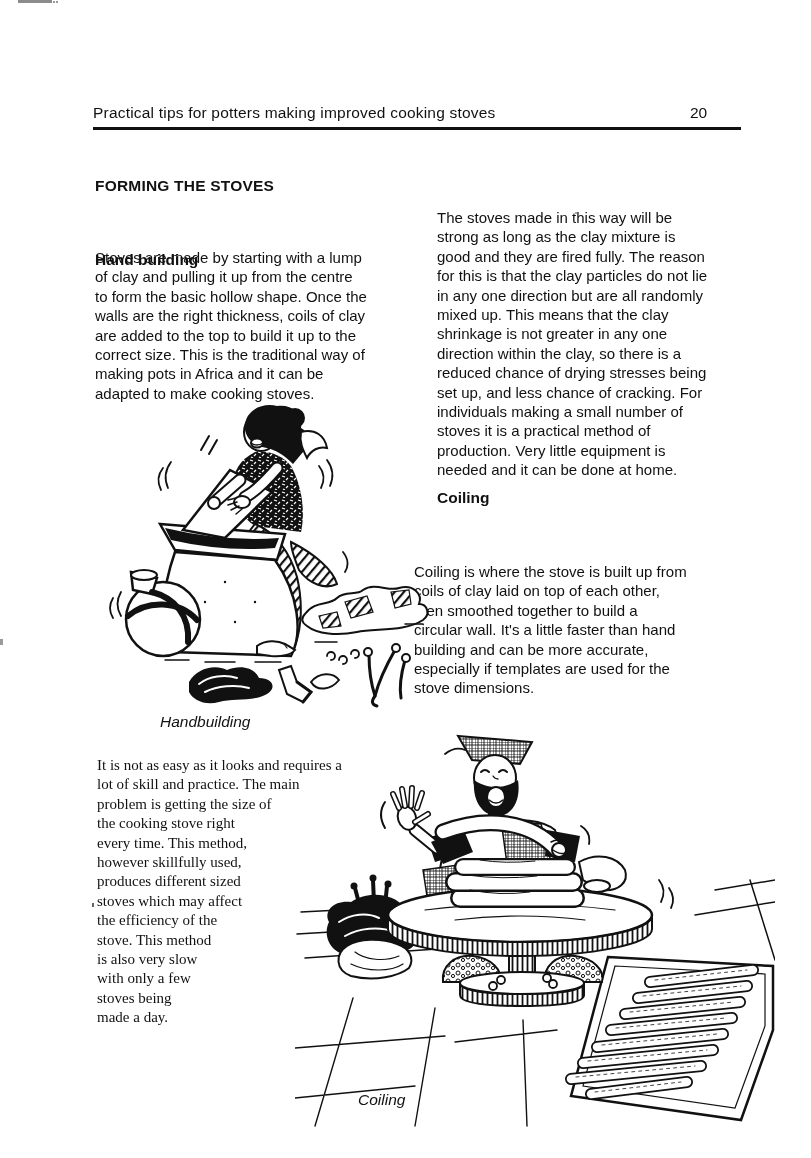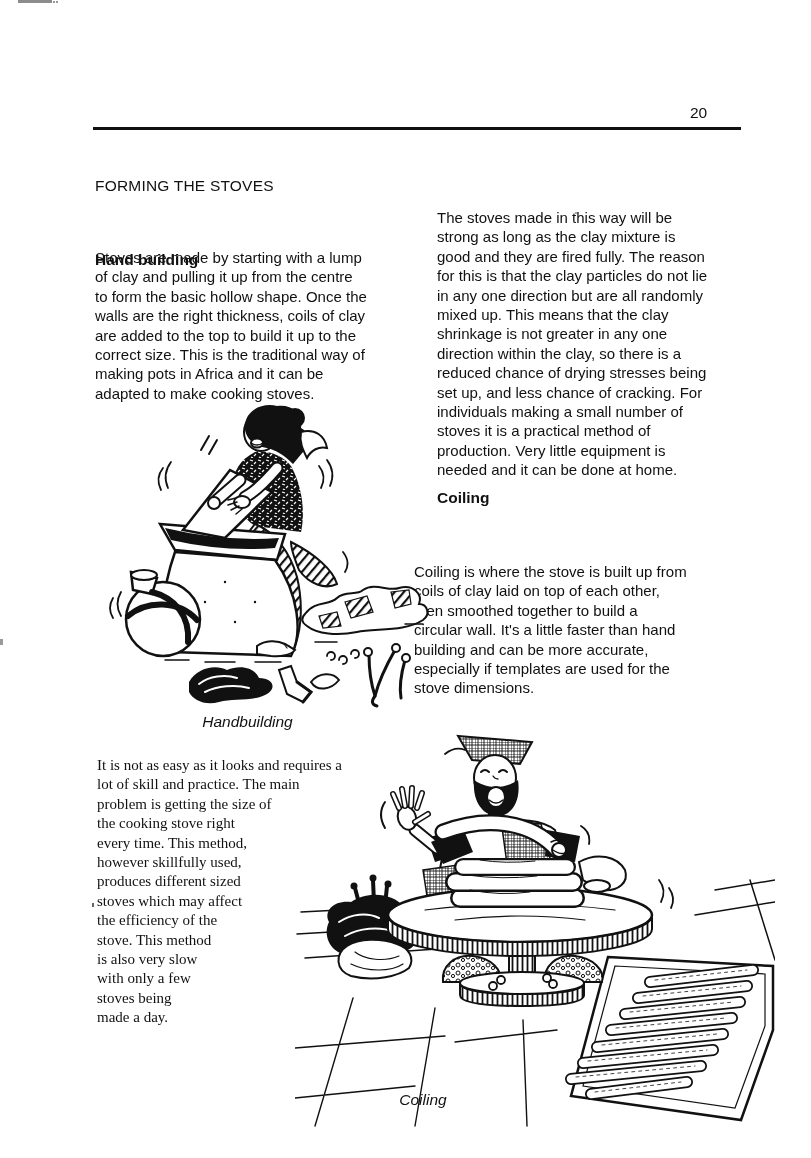--- a/index.html
+++ b/index.html
@@ -5,30 +5,30 @@
   html,body{margin:0;padding:0;background:#e8e8e8;}
   .page{
     position:relative;width:811px;height:1158px;background:#fff;
     font-family:"Liberation Sans","DejaVu Sans",sans-serif;color:#111;
     overflow:hidden;margin:0 auto;
   }
   .abs{position:absolute;}
   .running-title{left:93px;top:104px;font-size:15.5px;letter-spacing:.2px;}
   .page-num{left:690px;top:104px;width:47px;text-align:left;font-size:15.5px;}
   .header-rule{left:93px;top:127px;width:648px;height:2.5px;background:#111;}
-  .h-section{left:95px;top:177px;font-size:15.5px;font-weight:400;letter-spacing:.2px;}
+  .h-section{left:95px;top:177px;font-size:15.5px;font-weight:700;letter-spacing:.2px;}
   .h-sub{font-size:15.5px;font-weight:700;}
   .para{font-size:15px;line-height:19.4px;white-space:pre-line;}
   .p-hand{left:95px;top:248px;width:345px;}
   .h-hand{left:95px;top:214px;margin-top:37px;}
   .p-strength{left:437px;top:208px;width:335px;}
   .h-coiling{left:437px;top:489px;}
   .p-coiling{left:414px;top:526px;width:335px;margin-top:36px;}
   .p-skill{left:97px;top:756px;width:345px;font-family:Liberation Serif, serif;}
-  .caption{font-size:15.5px;font-style:italic;text-align:center;}
+  .caption{font-size:15.5px;font-style:italic;text-align:left;}
   .cap-hand{left:160px;top:713px;width:175px;}
   .cap-coil{left:358px;top:1091px;width:130px;}
   .art-bar{left:18px;top:0;width:34px;height:3px;background:#8c8c8c;}
   .art-dots{left:53px;top:1px;width:5px;height:2px;
     background:linear-gradient(90deg,#999 0 2px,transparent 2px 3px,#999 3px 5px);}
   .art-tick{left:0;top:639px;width:3px;height:6px;background:#9a9a9a;}
   .art-noise{left:575px;top:212px;width:2px;height:2px;background:#8a8a8a;border-radius:50%;}
   .art-noise2{left:92px;top:903px;width:2px;height:4px;background:#666;}
   .illus{position:absolute;}
   svg{display:block;}
@@ -37,20 +37,21 @@
 <body>
 
 <div class="page">
 
   <div class="abs art-bar"></div>
   <div class="abs art-dots"></div>
   <div class="abs art-tick"></div>
   <div class="abs art-noise"></div>
   <div class="abs art-noise2"></div>
 
+  <div class="abs running-title">Practical tips for potters making improved cooking stoves</div>
   <div class="abs page-num">20</div>
   <div class="abs header-rule"></div>
 
   <div class="abs h-section">FORMING THE STOVES</div>
   <div class="abs h-sub h-hand">Hand building</div>
   <div class="abs para p-strength">The stoves made in this way will be
 strong as long as the clay mixture is
 good and they are fired fully. The reason
 for this is that the clay particles do not lie
 in any one direction but are all randomly

